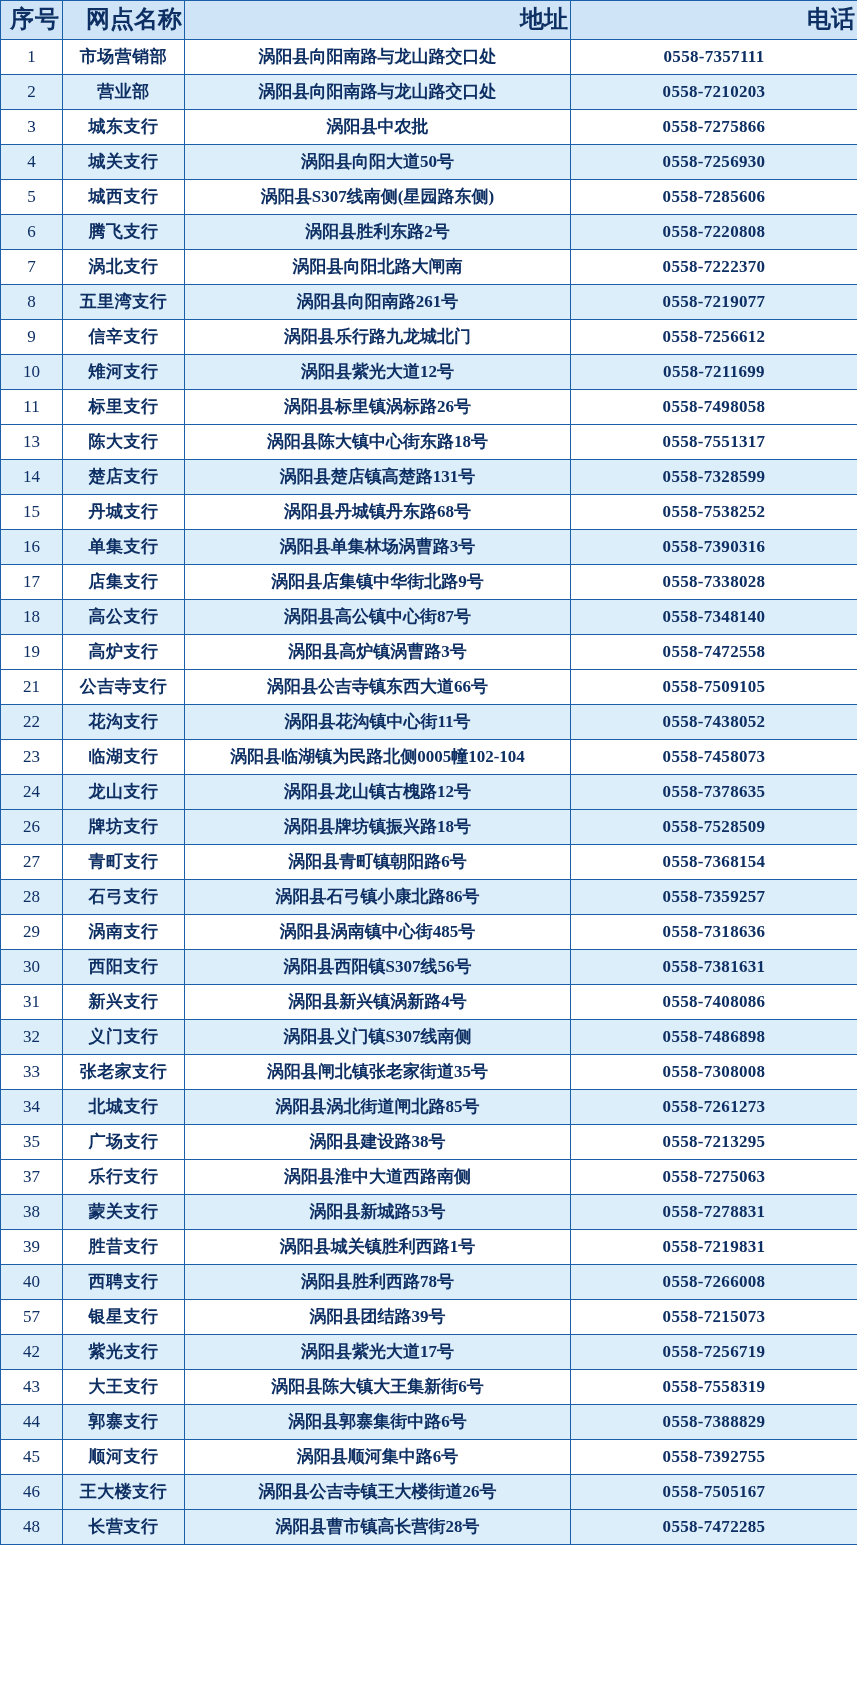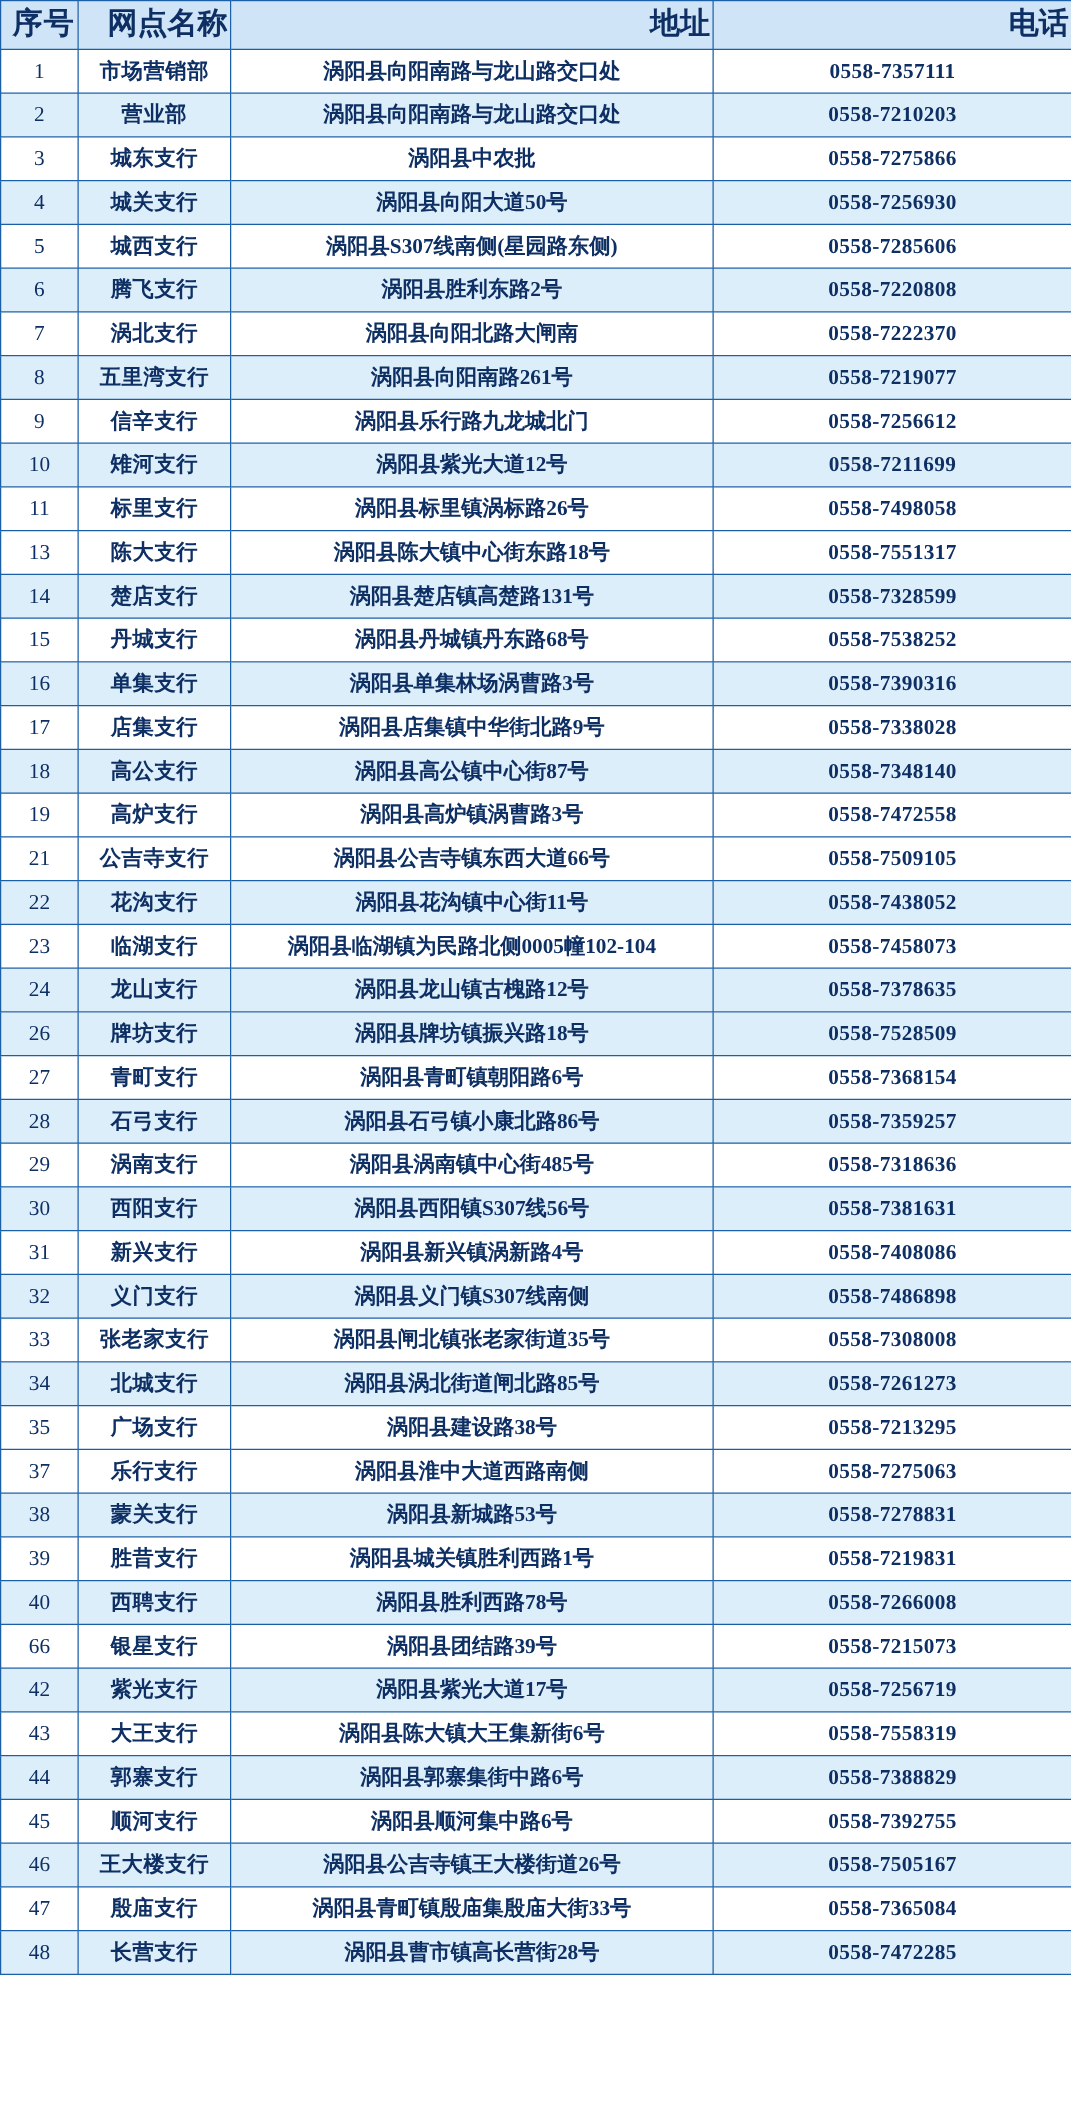--- a/index.html
+++ b/index.html
@@ -293,21 +293,21 @@
         <td class="addr">涡阳县城关镇胜利西路1号</td>
         <td class="tel">0558-7219831</td>
       </tr>
       <tr class="even">
         <td class="seq">40</td>
         <td class="name">西聘支行</td>
         <td class="addr">涡阳县胜利西路78号</td>
         <td class="tel">0558-7266008</td>
       </tr>
       <tr class="odd">
-        <td class="seq">66</td>
+        <td class="seq">57</td>
         <td class="name">银星支行</td>
         <td class="addr">涡阳县团结路39号</td>
         <td class="tel">0558-7215073</td>
       </tr>
       <tr class="even">
         <td class="seq">42</td>
         <td class="name">紫光支行</td>
         <td class="addr">涡阳县紫光大道17号</td>
         <td class="tel">0558-7256719</td>
       </tr>
@@ -328,26 +328,20 @@
         <td class="name">顺河支行</td>
         <td class="addr">涡阳县顺河集中路6号</td>
         <td class="tel">0558-7392755</td>
       </tr>
       <tr class="even">
         <td class="seq">46</td>
         <td class="name">王大楼支行</td>
         <td class="addr">涡阳县公吉寺镇王大楼街道26号</td>
         <td class="tel">0558-7505167</td>
       </tr>
-      <tr class="odd">
-        <td class="seq">47</td>
-        <td class="name">殷庙支行</td>
-        <td class="addr">涡阳县青町镇殷庙集殷庙大街33号</td>
-        <td class="tel">0558-7365084</td>
-      </tr>
       <tr class="even">
         <td class="seq">48</td>
         <td class="name">长营支行</td>
         <td class="addr">涡阳县曹市镇高长营街28号</td>
         <td class="tel">0558-7472285</td>
       </tr>
     </tbody>
 </table>
 
 </body></html>

